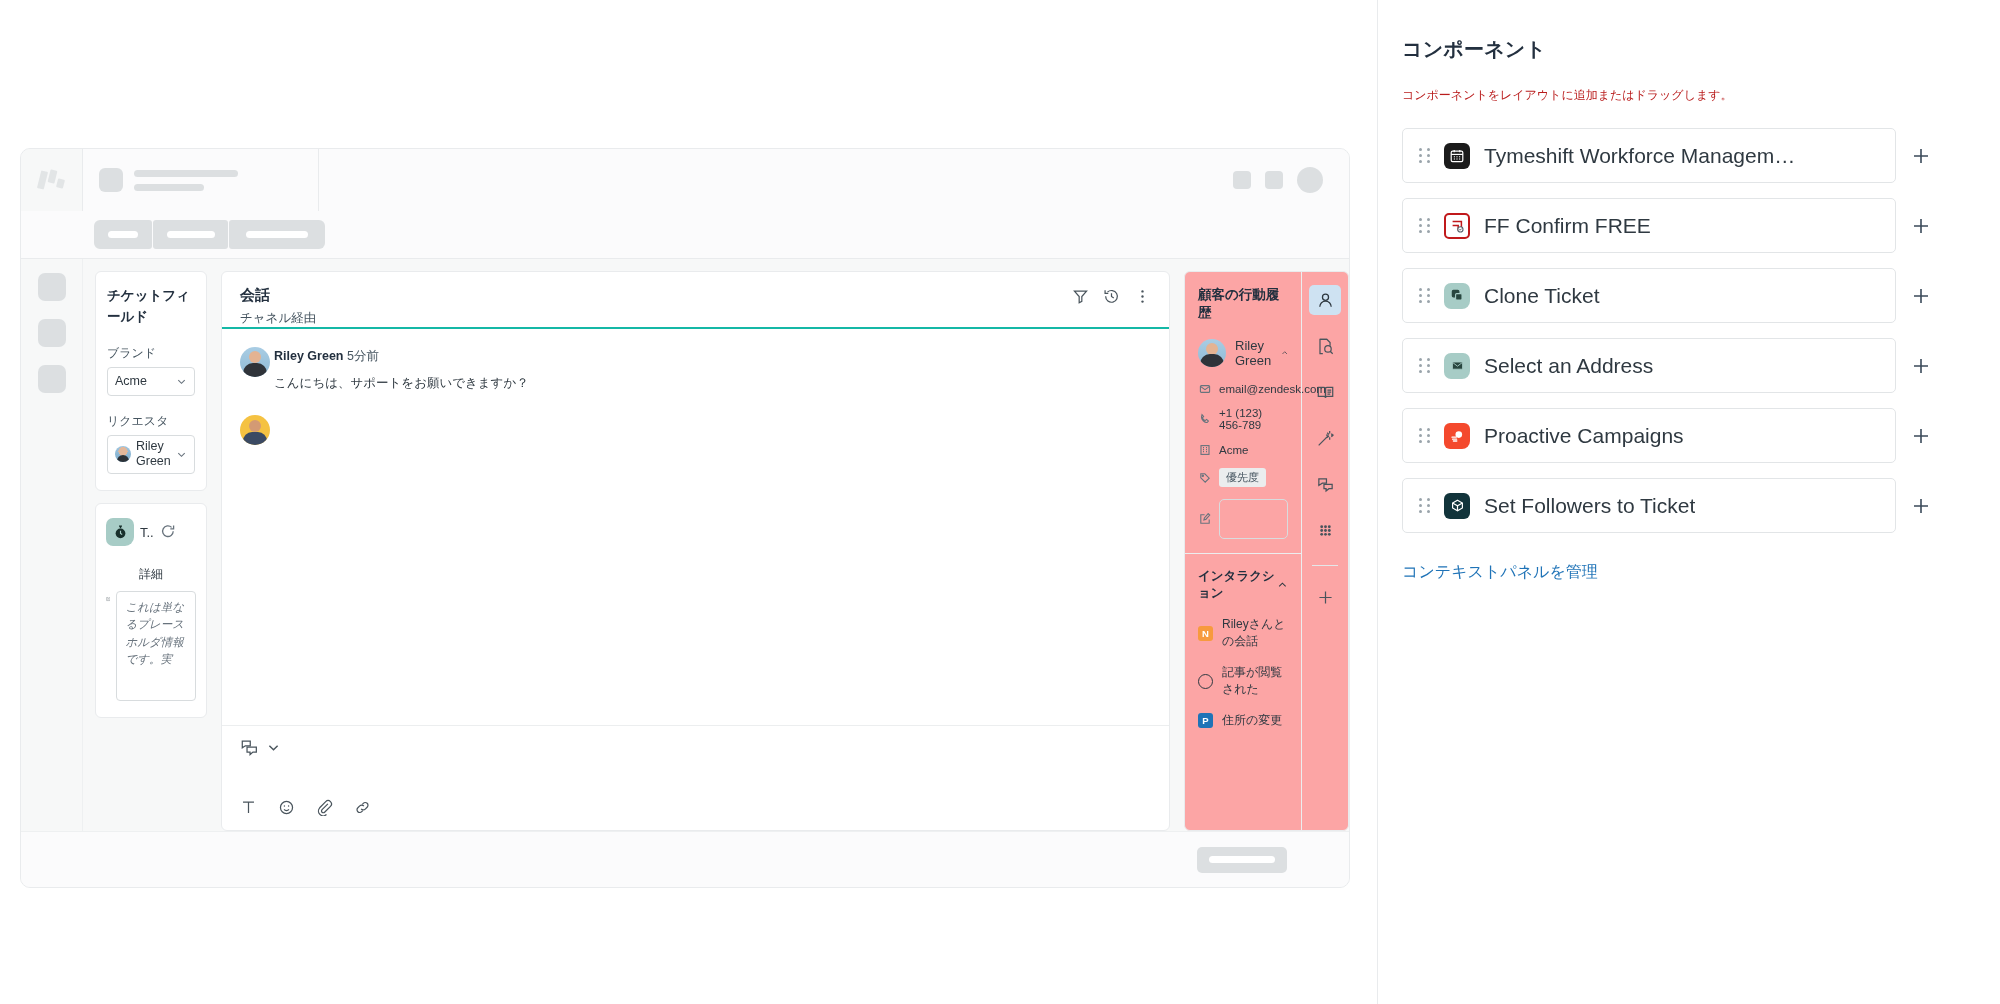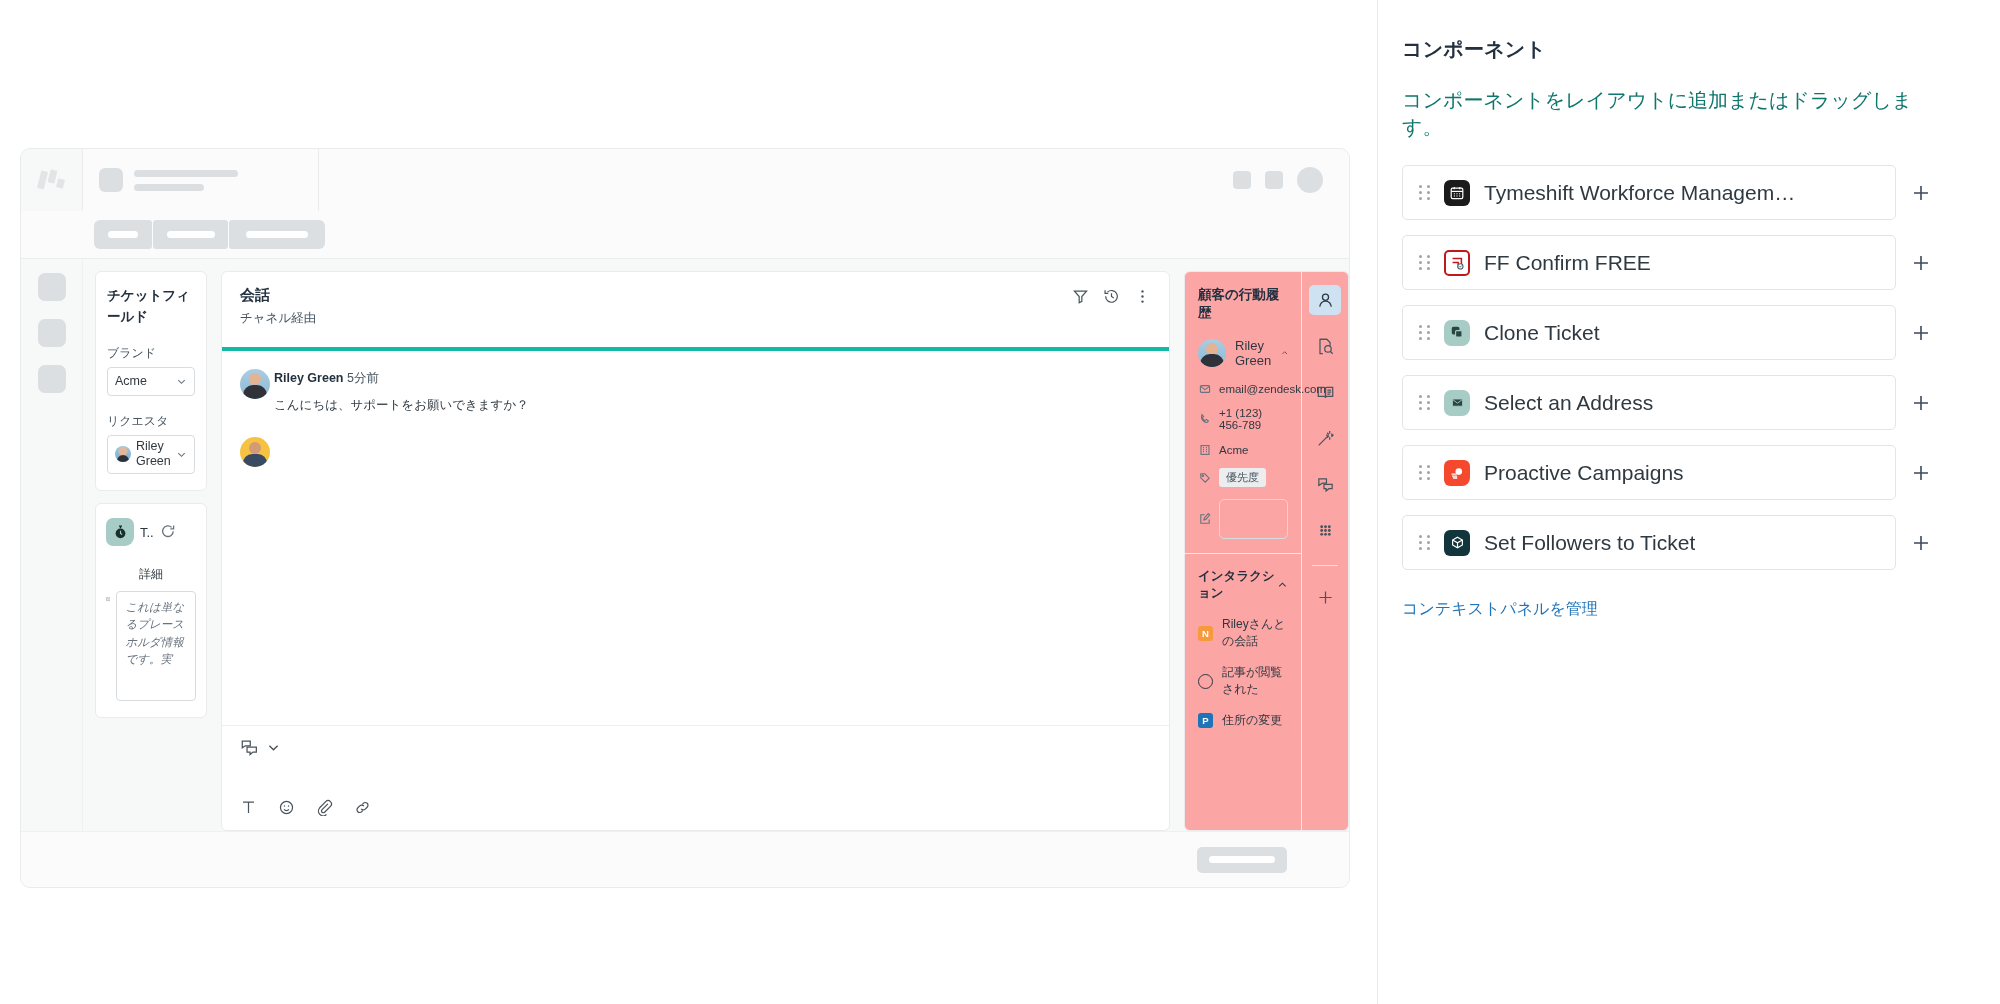--- a/index.html
+++ b/index.html
@@ -132,21 +132,21 @@
   .app-sub { text-align:center; font-size:12px; color:#2f3941; margin-top: 20px; }
   .app-row { display:flex; gap: 6px; margin-top: 8px; align-items:flex-start; }
   .app-textbox {
     flex:1 1 auto; border:1px solid #d8dcde; border-radius:4px; background:#fff;
     padding: 7px 8px; font-size: 11.5px; color:#68737d; font-style: italic; line-height:1.5;
     height: 110px; overflow:hidden; word-break: break-all;
   }
 
   
   .conv-card { flex: 1 1 auto; min-width: 0; display:flex; flex-direction:column; background:#fff; border:1px solid #e9ebed; border-radius:6px; }
-  .conv-head { padding: 14px 18px 20px; border-bottom:4px solid #14b8a6; display:flex; align-items:flex-start; }
+  .conv-head { padding: 14px 18px 0; border-bottom:2px solid #14b8a6; display:flex; align-items:flex-start; }
   .conv-head .ht { flex:1 1 auto; }
   .conv-title { font-size: 15px; font-weight: 700; color:#23303f; }
   .conv-sub { font-size: 12.5px; color:#45545f; margin-top: 5px; }
   .conv-head-actions { display:flex; align-items:center; gap: 14px; color:#49545c; padding-top:2px; }
 
   .conv-msgs { flex:1 1 auto; padding: 18px 18px 10px; overflow:hidden; }
   .msg { display:flex; gap: 4px; margin-bottom: 22px; }
   .msg .av { width: 30px; height: 30px; border-radius:50%; flex:0 0 30px; overflow:hidden; position:relative; }
   .av.riley { background: linear-gradient(#a9cde4,#8fb9d4); }
   .av.riley::before{content:"";position:absolute;left:9px;top:4px;width:12px;height:12px;border-radius:50%;background:#e4b392;}
@@ -203,21 +203,21 @@
   .pw-bottom .sk-btn2 { width: 90px; height: 26px; border-radius:5px; background:#dcdfe1; display:flex; align-items:center; justify-content:center; }
   .pw-bottom .sk-btn2 i { width: 66px; height:7px; border-radius:4px; background:#fff; display:block; }
 
   
   .panel {
     flex: 1 1 auto; height: 1004px; background:#fff;
     border-left: 1px solid #e9ebed;
     padding: 36px 60px 0 24px;
   }
   .panel-title { font-size: 20px; font-weight: 700; color:#23303f; letter-spacing:.2px;}
-  .panel-desc { font-size: 20px; color:#0f766e; margin-top: 24px; }
+  .panel-desc { font-size: 12px; color:#b91c1c; margin-top: 24px; }
   .comp-list { margin-top: 24px; display:flex; flex-direction:column; gap: 15px; }
   .comp-row { display:flex; align-items:center; gap: 6px; }
   .comp-item {
     flex: 1 1 auto; min-width:0;
     border:1px solid #e2e5e7; border-radius:5px; background:#fff;
     height: 55px; display:flex; align-items:center; gap: 14px; padding: 0 16px;
   }
   .drag-dots { width: 11px; height: 15px; flex:0 0 11px; display:grid; grid-template-columns: repeat(2,3px); grid-template-rows: repeat(3,3px); gap: 3px 5px; align-content:center;}
   .drag-dots s { display:block; width:3px;height:3px;border-radius:50%; background:#9aa4ab; }
   .comp-icon { width: 26px; height:26px; flex:0 0 26px; border-radius:6px; position:relative; display:flex; align-items:center; justify-content:center; }

